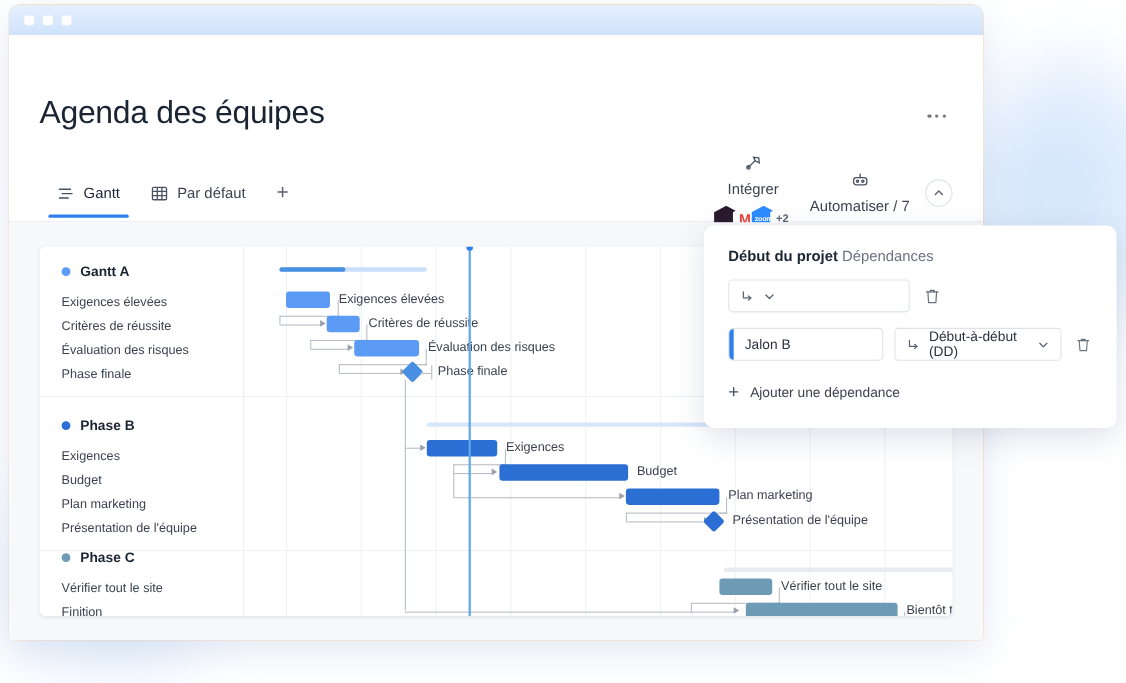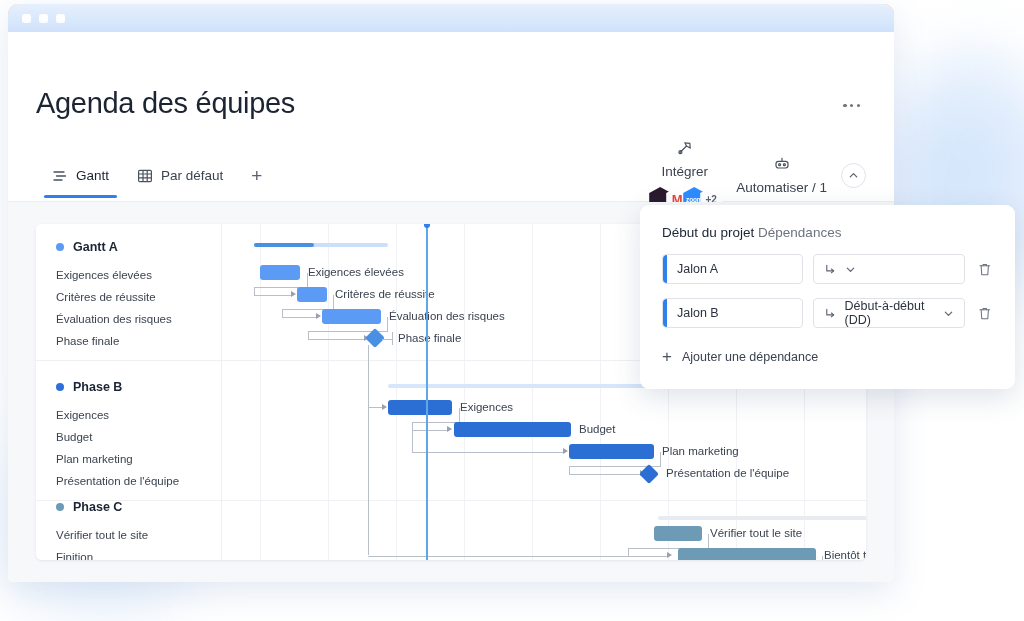--- a/index.html
+++ b/index.html
@@ -99,21 +99,21 @@
 
   .today { position: absolute; top: 0; bottom: 0; width: 1.6px; background: #5fa8e8; z-index: 3; }
   .today-dot { position: absolute; width: 6px; height: 6px; border-radius: 50%;
                background: #2f80ed; top: -2px; left: -2.2px; }
 
   
   .popup { position: absolute; left: 640px; top: 205px; width: 375px; height: 184px;
            background: #fff; border-radius: 9px; box-shadow: 0 8px 28px rgba(45,70,110,.16);
            z-index: 20; padding: 20px 22px; }
   .popup-title { font-size: 13.5px; color: #6b7280; }
-  .popup-title b { color: #1b2433; font-weight: 400; }
+  .popup-title b { color: #1b2433; font-weight: 700; }
   .dep-row { display: flex; align-items: center; gap: 10px; margin-top: 14px; }
   .dep-input { position: relative; width: 152px; height: 30px; border: 1px solid #dfe3e8;
                border-radius: 4px; display: flex; align-items: center; padding-left: 14px;
                font-size: 12.5px; color: #2b3240; background:#fff; cursor: text; }
   .dep-input::before { content:""; position:absolute; left:0; top:0; bottom:0; width:4px;
                        background:#2f80ed; border-radius: 4px 0 0 4px; }
   .dep-select { width: 165px; height: 30px; border: 1px solid #dfe3e8; border-radius: 4px;
                 display: flex; align-items: center; gap: 8px; padding: 0 10px;
                 font-size: 12.5px; color: #2b3240; cursor: pointer; background:#fff; }
   .dep-select .lbl { flex: 1; }
@@ -189,21 +189,21 @@
               </span>
             </div>
 
             <div class="tool">
               <svg class="ic" viewBox="0 0 16 16" fill="none" stroke="currentColor" stroke-width="1.2">
                 <rect x="2" y="5.4" width="12" height="6.6" rx="2.4"></rect>
                 <circle cx="5.6" cy="8.7" r="1"></circle>
                   <circle cx="10.4" cy="8.7" r="1"></circle>
                 <line x1="8" y1="2.4" x2="8" y2="5.4" stroke-linecap="round"></line>
               </svg>
-              <span>Automatiser / 1</span>
+              <span>Automatiser / 7</span>
             </div>
 
             <div class="collapse-btn">
               <svg width="11" height="11" viewBox="0 0 12 12" fill="none" stroke="#5b6271" stroke-width="1.4" stroke-linecap="round" stroke-linejoin="round">
                 <polyline points="2.5,7.5 6,4 9.5,7.5"></polyline>
               </svg>
             </div>
           </div>
         </div>
       </div>
@@ -348,21 +348,20 @@
     </div>
   </div>
 
   <div class="popup">
     <div class="popup-title">
       <b>Début du projet</b>
       <span>Dépendances</span>
     </div>
 
     <div class="dep-row">
-      <div class="dep-input">Jalon A</div>
       <div class="dep-select">
         <svg width="13" height="13" viewBox="0 0 14 14" fill="none" stroke="#5b6271" stroke-width="1.2" stroke-linecap="round" stroke-linejoin="round">
           <path d="M3 2.5 V8.5 H10"></path>
             <polyline points="8,6.5 10.5,8.5 8,10.5"></polyline>
         </svg>
         <svg width="11" height="11" viewBox="0 0 12 12" fill="none" stroke="#5b6271" stroke-width="1.3" stroke-linecap="round" stroke-linejoin="round">
           <polyline points="2.5,4.5 6,8 9.5,4.5"></polyline>
         </svg>
       </div>
       <svg class="trash" viewBox="0 0 18 18" fill="none" stroke="currentColor" stroke-width="1.2" stroke-linecap="round" stroke-linejoin="round">

